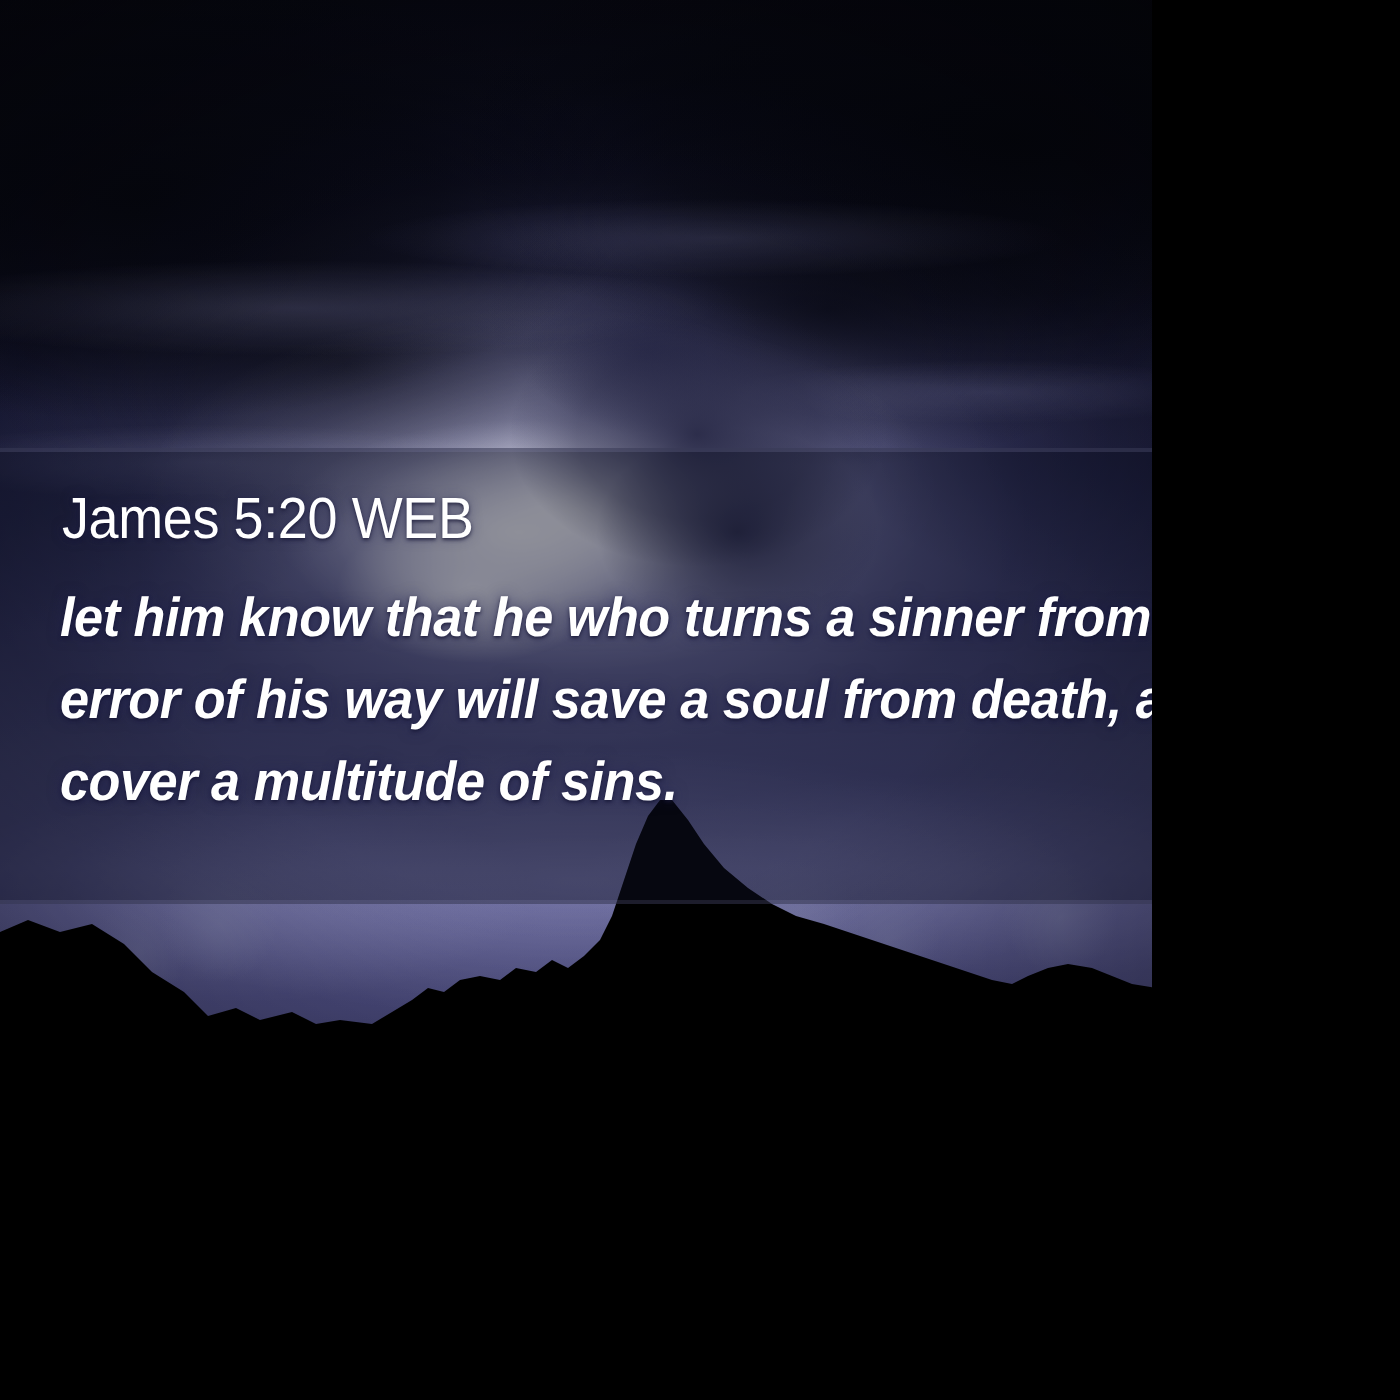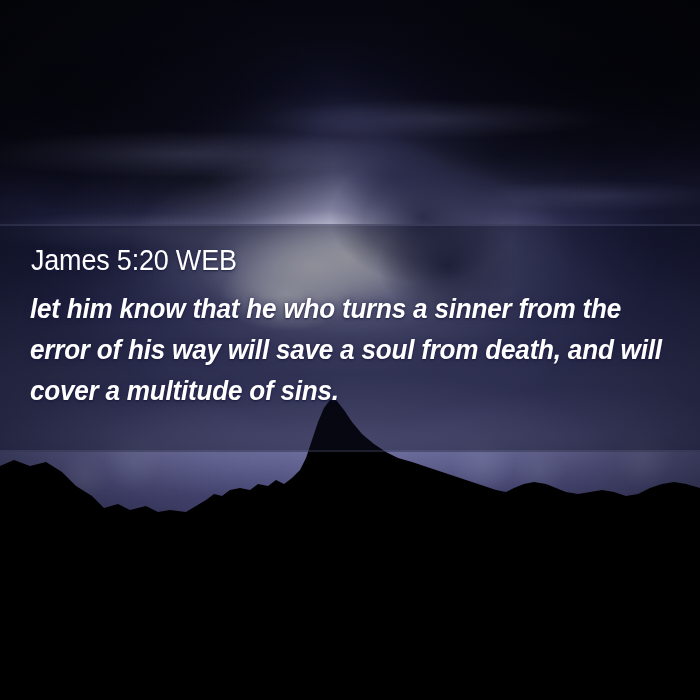--- a/index.html
+++ b/index.html
@@ -2,21 +2,21 @@
 <html><head>
 <meta charset="utf-8">
 <style>
   html, body {
     margin: 0;
     padding: 0;
     background: #000;
   }
   #scene {
     position: relative;
-    width: 700px;
+    width: 576px;
     height: 700px;
     overflow: hidden;
     background: #05060f;
     font-family: "Liberation Sans", sans-serif;
   }
 
   
   .layer { position: absolute; inset: 0; }
 
   #sky-base {

